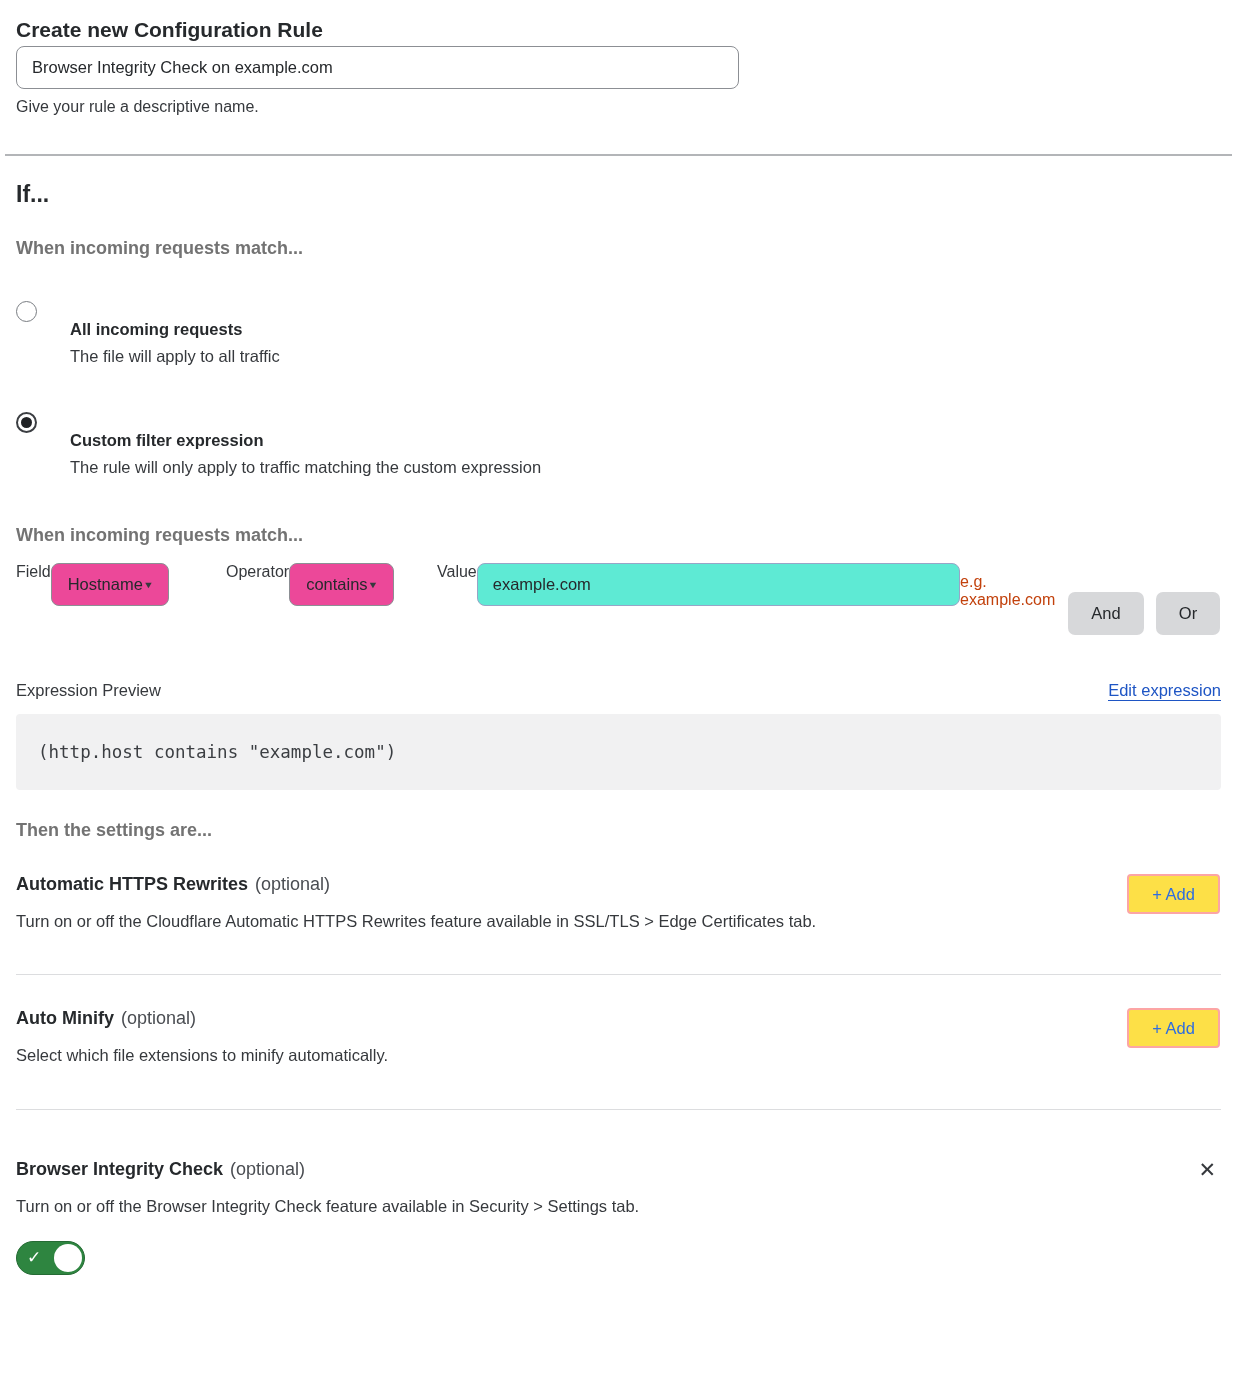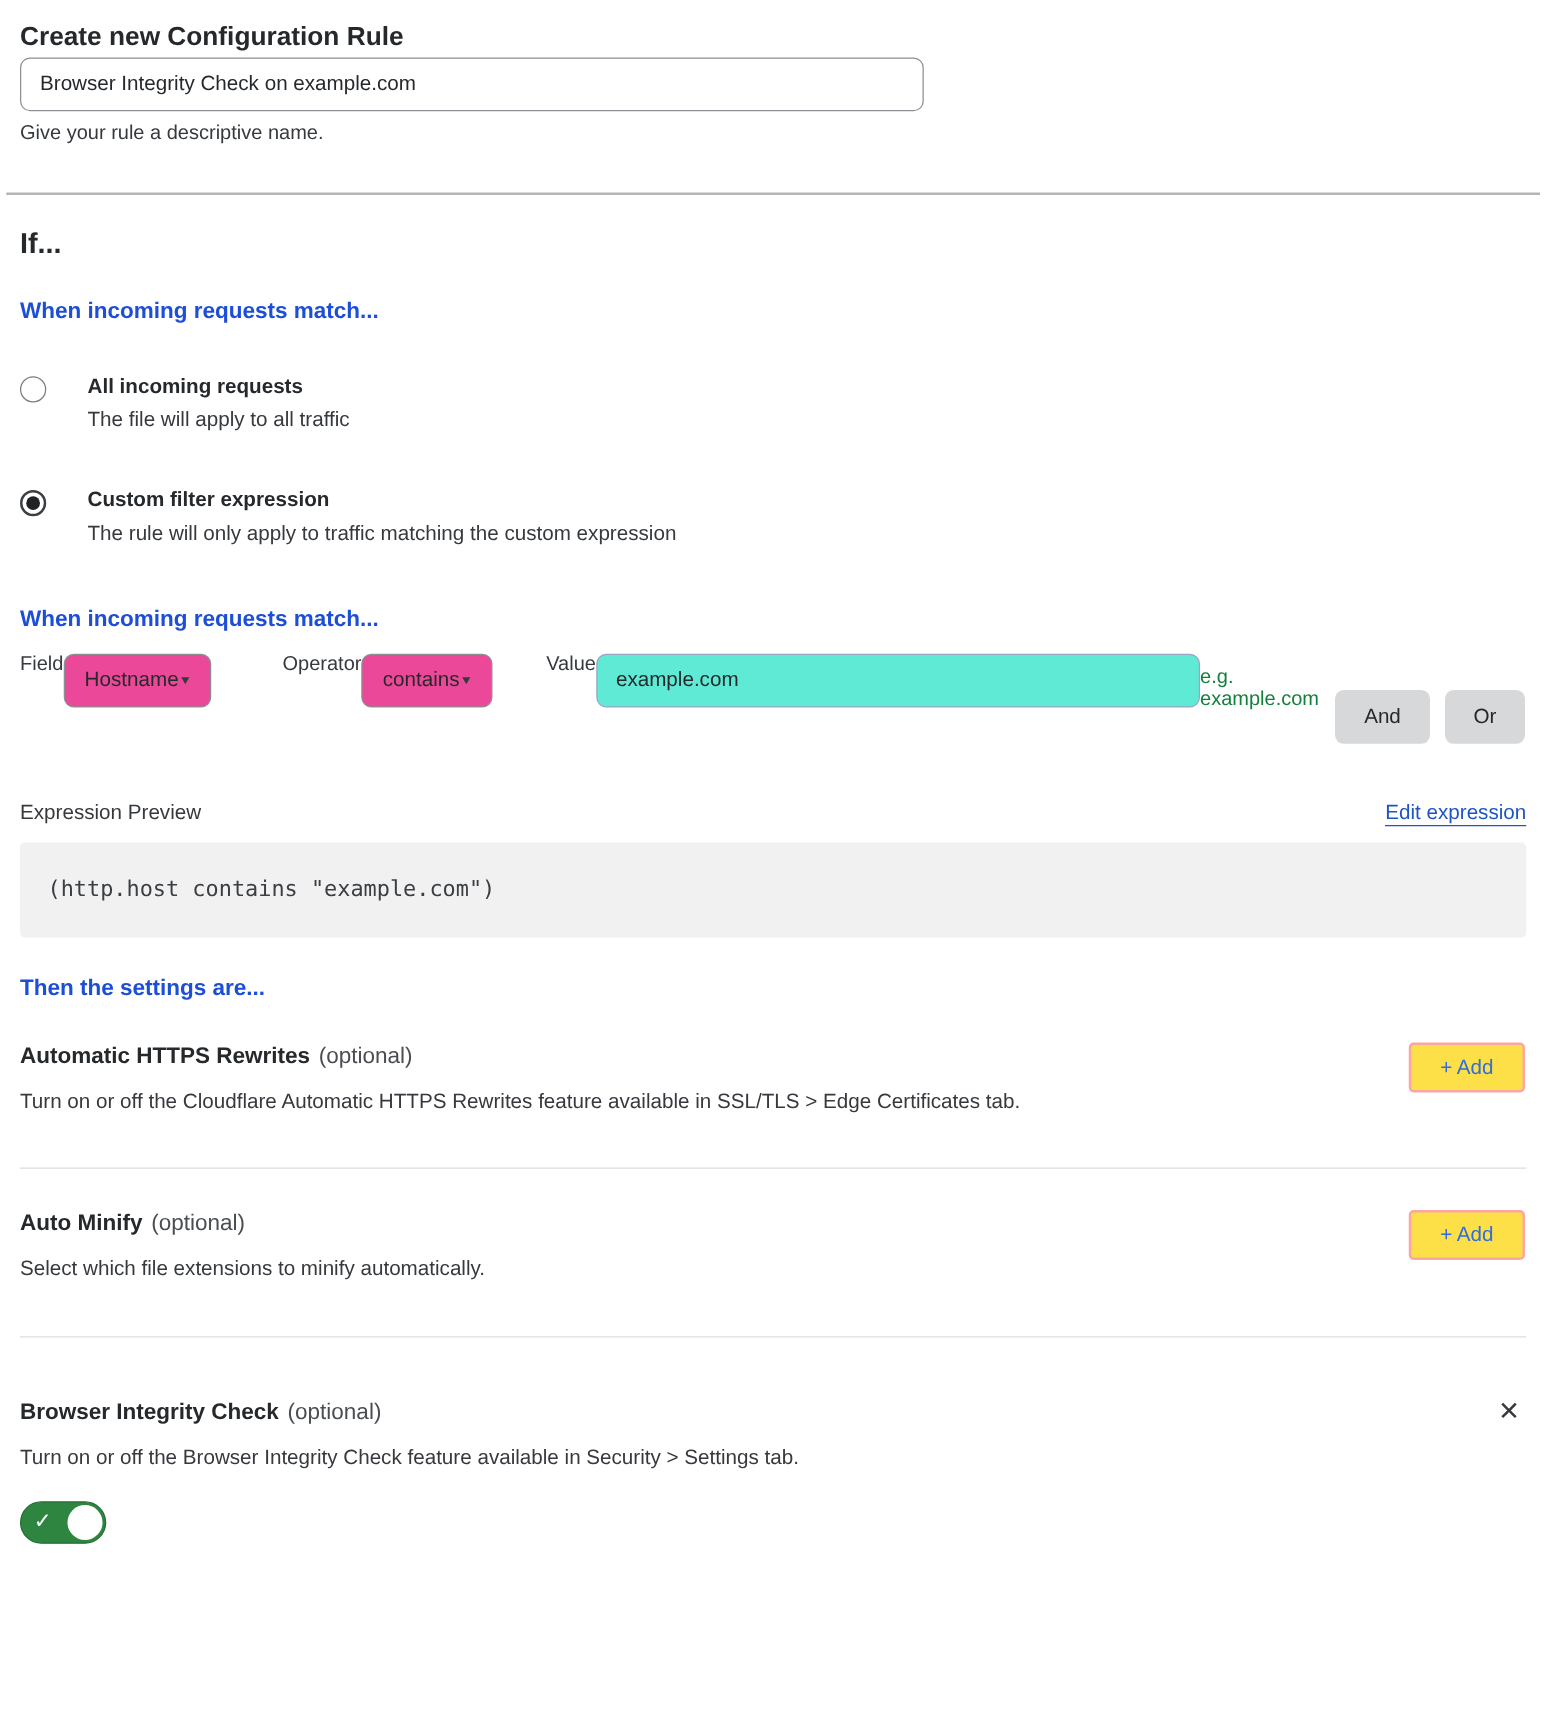--- a/index.html
+++ b/index.html
@@ -38,40 +38,40 @@
     margin-top: 38px; margin-left: -11px;
     width: 1227px; height: 0;
     border-top: 2px solid #b3b5b8;
   }
   .divider-light {
     width: 1205px; height: 0;
     border-top: 1px solid #dcdddf;
   }
 
   .if-heading { margin-top: 25px; font-size: 23px; font-weight: 700; color: #26292c; }
-  .sub-heading { font-size: 18px; font-weight: 700; color: #1d4ed8; }
+  .sub-heading { font-size: 18px; font-weight: 700; color: #737373; }
   .match-heading-1 { margin-top: 30px; }
 
   .radio-option { margin-top: 40px; display: flex; align-items: flex-start; }
   .radio-option + .radio-option { margin-top: 44px; }
   .radio-circle {
     flex: 0 0 auto;
     width: 21px; height: 21px;
     border: 1.5px solid #797d82; border-radius: 50%;
     margin-top: 2px;
     background: #fff;
     display: flex; align-items: center; justify-content: center;
     cursor: pointer;
   }
   .radio-circle.selected { border: 2px solid #3b3e42; }
   .radio-circle.selected::after {
     content: ""; width: 11px; height: 11px; border-radius: 50%;
     background: #202225; display: block;
   }
-  .radio-texts { margin-left: 33px; }
+  .radio-texts { margin-left: 33px; margin-top: 20px; }
   .radio-label { font-size: 16.5px; font-weight: 700; color: #26292c; line-height: 21px; }
   .radio-desc { margin-top: 7px; font-size: 16.5px; color: #36393d; }
 
   .match-heading-2 { margin-top: 48px; }
 
   .builder-row { margin-top: 17px; display: flex; align-items: flex-start; }
   .builder-col { display: flex; flex-direction: row; }
   .builder-col .field-label { margin-bottom: 10px; }
   .col-field { width: 199px; }
   .col-operator { width: 199px; margin-left: 11px; }
@@ -91,21 +91,21 @@
 
   .value-input {
     display: block; width: 100%; height: 43px;
     border: 1px solid #98a5c7; border-radius: 8px;
     background: #5eead4;
     padding: 0 15px;
     font-size: 16.5px; color: #26292c;
     font-family: inherit;
     outline: none;
   }
-  .value-help { margin-top: 10px; font-size: 16px; color: #15803d; }
+  .value-help { margin-top: 10px; font-size: 16px; color: #c2410c; }
 
   .conj-btn {
     height: 43px; margin-top: 29px;
     border: none; border-radius: 7px;
     background: #d7d8da;
     font-size: 16.5px; color: #26292c;
     font-family: inherit;
     cursor: pointer;
   }
   .and-btn { width: 76px; margin-left: 11px; }

